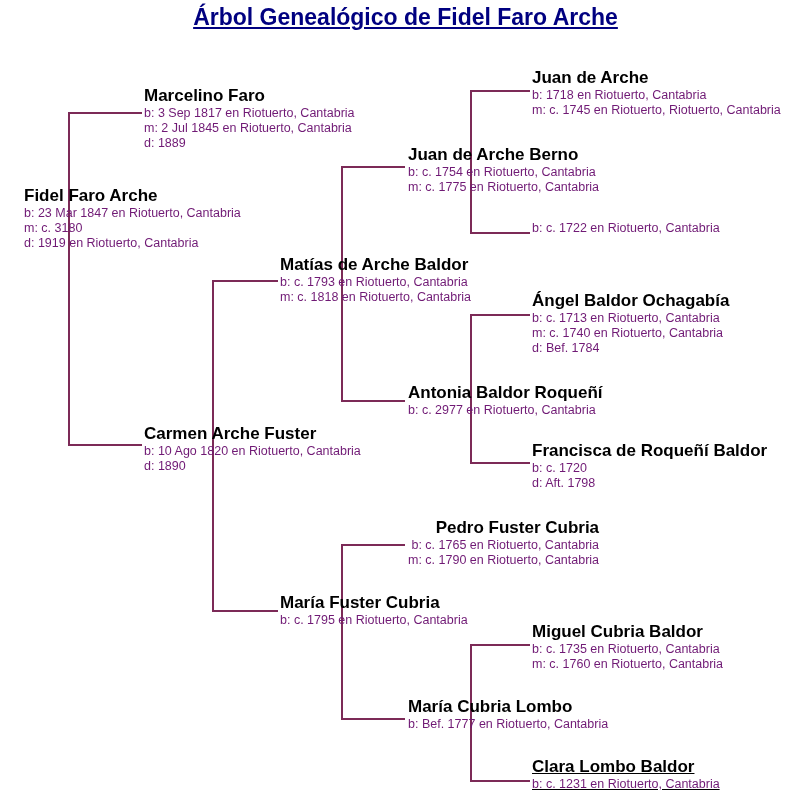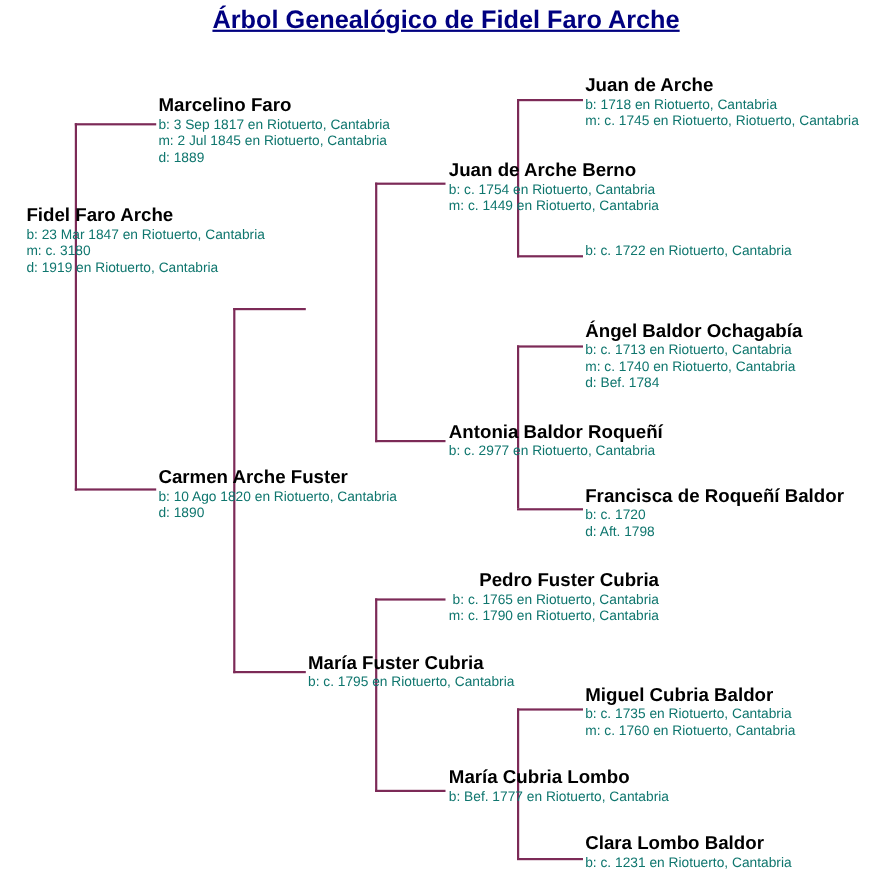--- a/index.html
+++ b/index.html
@@ -39,21 +39,21 @@
   .pname {
     font-size: 17px;
     font-weight: bold;
     color: #000000;
     line-height: 18px;
     margin-bottom: 1px;
   }
   .pfact {
     font-size: 12.5px;
     font-weight: normal;
-    color: #0f766e;
+    color: #701a75;
     line-height: 15px;
   }
   .conn {
     position: absolute;
     background: #7C2A57;
   }
   .conn.v { width: 2px; }
   .conn.h { height: 2px; }
 </style>
 </head>
@@ -104,30 +104,35 @@
     <div class="pfact">m: 2 Jul 1845 en Riotuerto, Cantabria</div>
     <div class="pfact">d: 1889</div>
   </div>
 
   <div class="person" style="left:144px; top:425px;">
     <div class="pname">Carmen Arche Fuster</div>
     <div class="pfact">b: 10 Ago 1820 en Riotuerto, Cantabria</div>
     <div class="pfact">d: 1890</div>
   </div>
 
+  <div class="person" style="left:280px; top:256px;">
+    <div class="pname">Matías de Arche Baldor</div>
+    <div class="pfact">b: c. 1793 en Riotuerto, Cantabria</div>
+    <div class="pfact">m: c. 1818 en Riotuerto, Cantabria</div>
+  </div>
 
   <div class="person" style="left:280px; top:594px;">
     <div class="pname">María Fuster Cubria</div>
     <div class="pfact">b: c. 1795 en Riotuerto, Cantabria</div>
   </div>
 
   <div class="person" style="left:408px; top:146px;">
     <div class="pname">Juan de Arche Berno</div>
     <div class="pfact">b: c. 1754 en Riotuerto, Cantabria</div>
-    <div class="pfact">m: c. 1449 en Riotuerto, Cantabria</div>
+    <div class="pfact">m: c. 1775 en Riotuerto, Cantabria</div>
   </div>
 
   <div class="person" style="left:408px; top:384px;">
     <div class="pname">Antonia Baldor Roqueñí</div>
     <div class="pfact">b: c. 2977 en Riotuerto, Cantabria</div>
   </div>
 
   <div class="person" style="left:408px; top:519px;text-align:right;">
     <div class="pname">Pedro Fuster Cubria</div>
     <div class="pfact">b: c. 1765 en Riotuerto, Cantabria</div>
@@ -161,18 +166,18 @@
     <div class="pfact">b: c. 1720</div>
     <div class="pfact">d: Aft. 1798</div>
   </div>
 
   <div class="person" style="left:532px; top:623px;">
     <div class="pname">Miguel Cubria Baldor</div>
     <div class="pfact">b: c. 1735 en Riotuerto, Cantabria</div>
     <div class="pfact">m: c. 1760 en Riotuerto, Cantabria</div>
   </div>
 
-  <div class="person" style="left:532px; top:758px;">
+  <div class="person" style="left:532px; top:758px;text-decoration:underline;">
     <div class="pname">Clara Lombo Baldor</div>
     <div class="pfact">b: c. 1231 en Riotuerto, Cantabria</div>
   </div>
 
 </div>
 
 </body></html>

